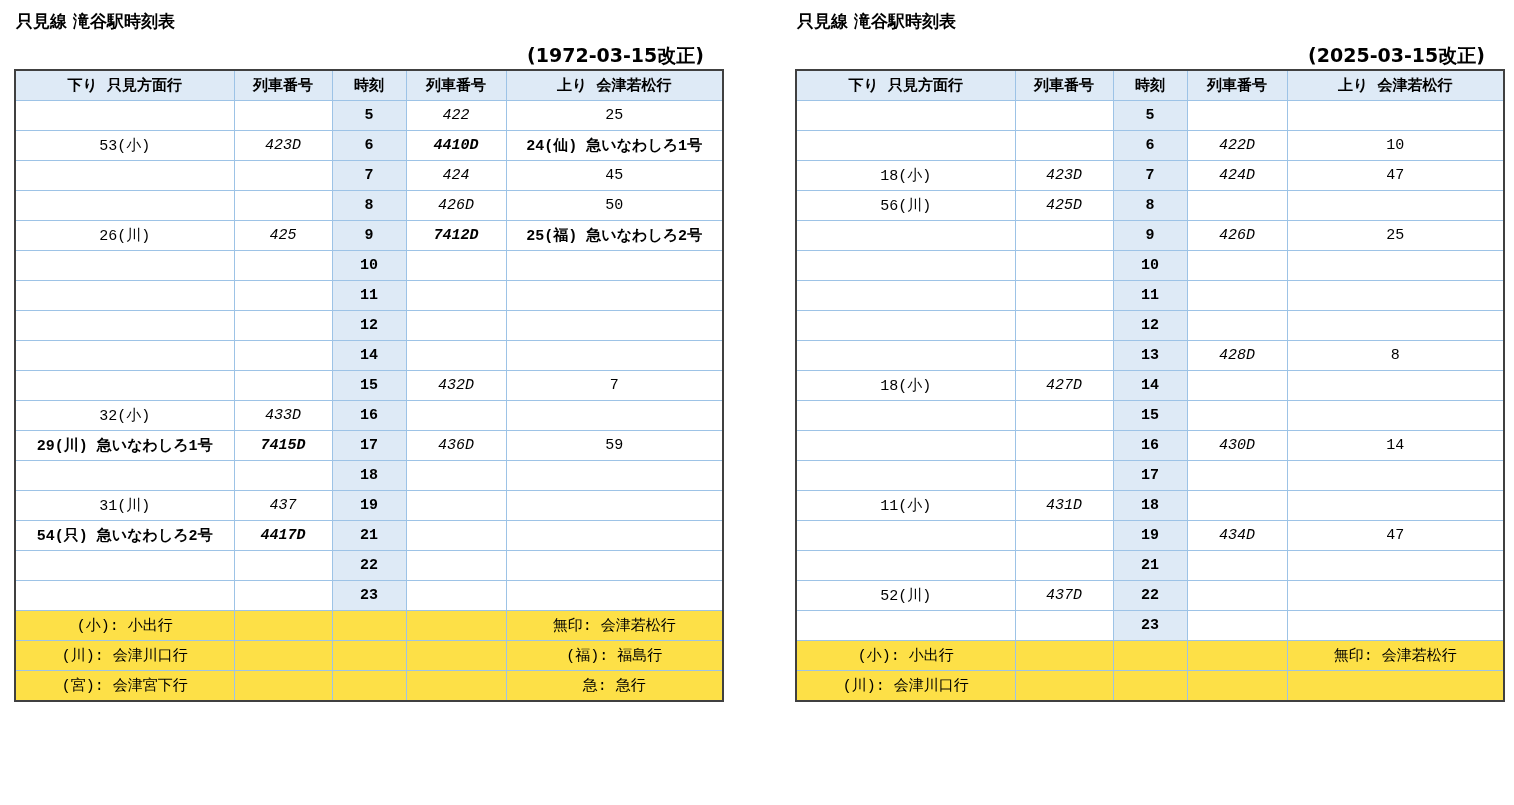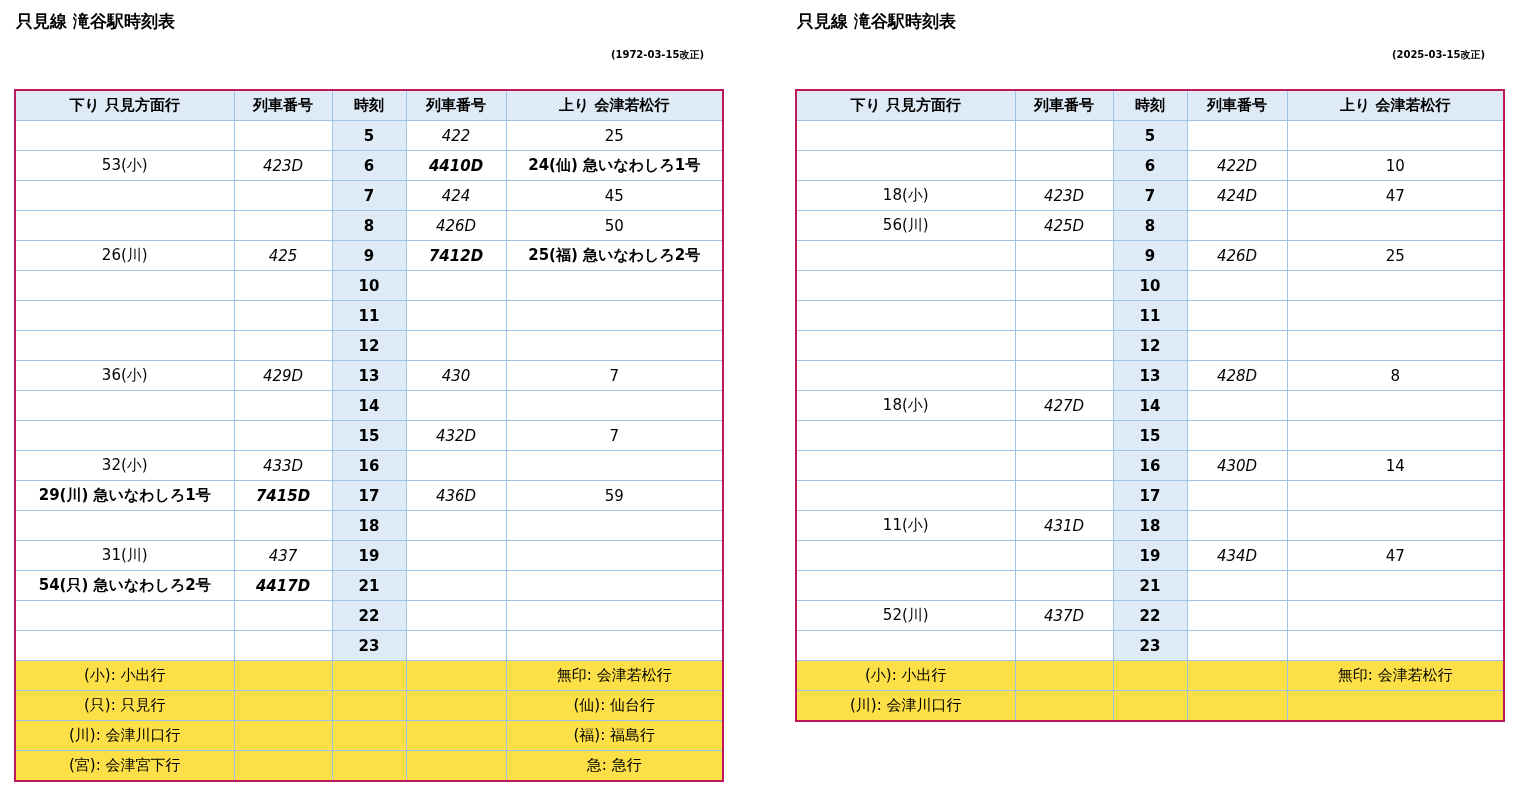--- a/index.html
+++ b/index.html
@@ -13,29 +13,30 @@
   }
   .sheet { position: absolute; top: 0; width: 692px; }
   .sheet-left  { left: 14px; }
   .sheet-right { left: 795px; }
   .sheet h1 {
     font-size: 17px; font-weight: 700;
     margin: 9px 0 0 2px; line-height: 24px;
   }
   .revision {
     text-align: right; font-weight: 700;
-    font-size: 10px; line-height: 20px;
+    font-size: 19px; line-height: 20px;
     margin-top: 12px; padding-right: 2px;
   }
   table.timetable {
     border-collapse: collapse;
     table-layout: fixed;
     width: 708px;
-    margin-top: 24px;
-    border: 2px solid #be185d;
+    margin-top: 4px;
+    border: 2px solid #404040;
+    font-family: Liberation Mono, monospace;
   }
   .timetable th, .timetable td {
     border: 1px solid #9DC3E6;
     height: 29px;
     padding: 0 2px;
     text-align: center;
     vertical-align: middle;
     font-size: 15px;
     white-space: nowrap;
     overflow: hidden;
@@ -124,27 +125,20 @@
           <td class="c4"></td>
         </tr>
         <tr>
           <td class="c0"></td>
           <td class="c1"></td>
           <td class="c2">12</td>
           <td class="c3"></td>
           <td class="c4"></td>
         </tr>
         <tr>
-          <td class="c0">36(小)</td>
-          <td class="c1">429D</td>
-          <td class="c2">13</td>
-          <td class="c3">430</td>
-          <td class="c4">7</td>
-        </tr>
-        <tr>
           <td class="c0"></td>
           <td class="c1"></td>
           <td class="c2">14</td>
           <td class="c3"></td>
           <td class="c4"></td>
         </tr>
         <tr>
           <td class="c0"></td>
           <td class="c1"></td>
           <td class="c2">15</td>
@@ -199,27 +193,20 @@
           <td class="c2">23</td>
           <td class="c3"></td>
           <td class="c4"></td>
         </tr>
         <tr class="legend-row">
           <td class="c0">(小): 小出行</td>
           <td class="c1"></td>
           <td class="c2"></td>
           <td class="c3"></td>
           <td class="c4">無印: 会津若松行</td>
-        </tr>
-        <tr class="legend-row">
-          <td class="c0">(只): 只見行</td>
-          <td class="c1"></td>
-          <td class="c2"></td>
-          <td class="c3"></td>
-          <td class="c4">(仙): 仙台行</td>
         </tr>
         <tr class="legend-row">
           <td class="c0">(川): 会津川口行</td>
           <td class="c1"></td>
           <td class="c2"></td>
           <td class="c3"></td>
           <td class="c4">(福): 福島行</td>
         </tr>
         <tr class="legend-row">
           <td class="c0">(宮): 会津宮下行</td>

